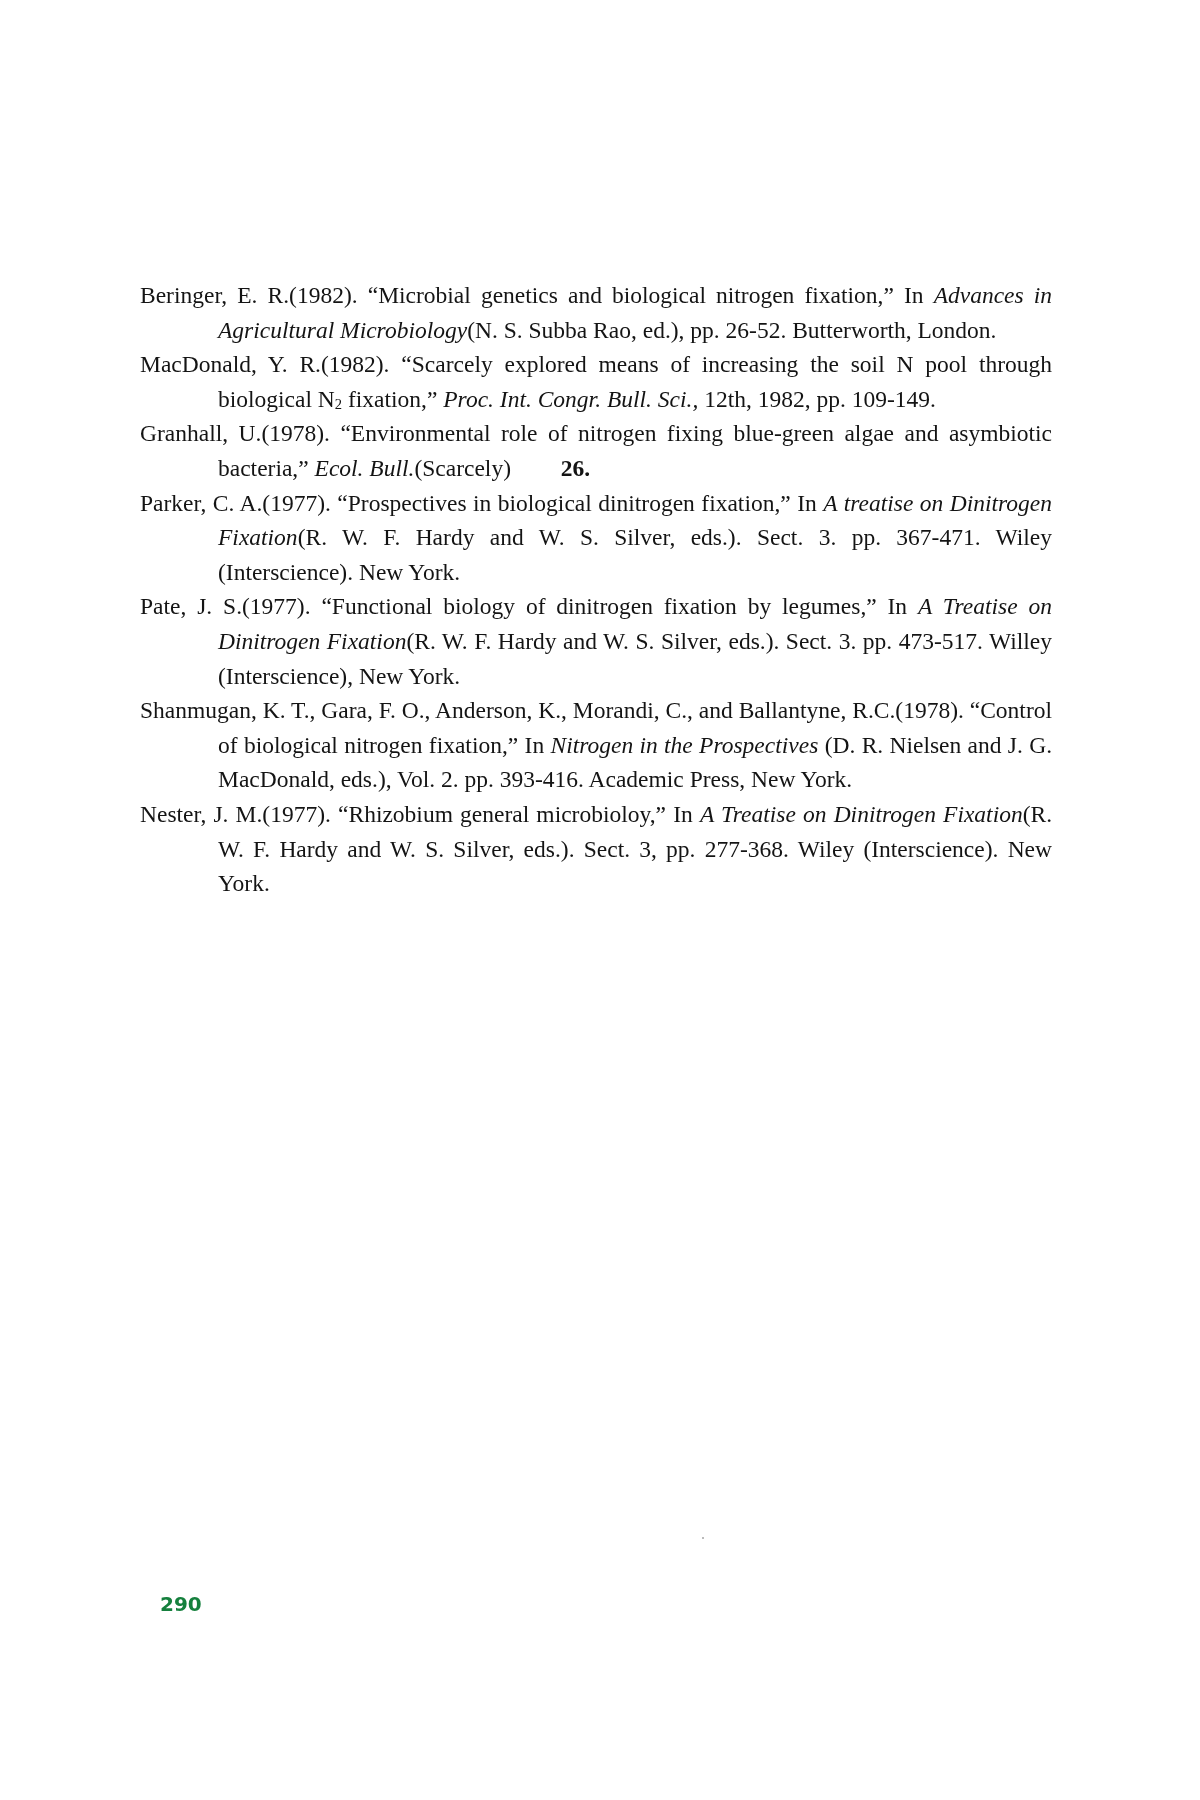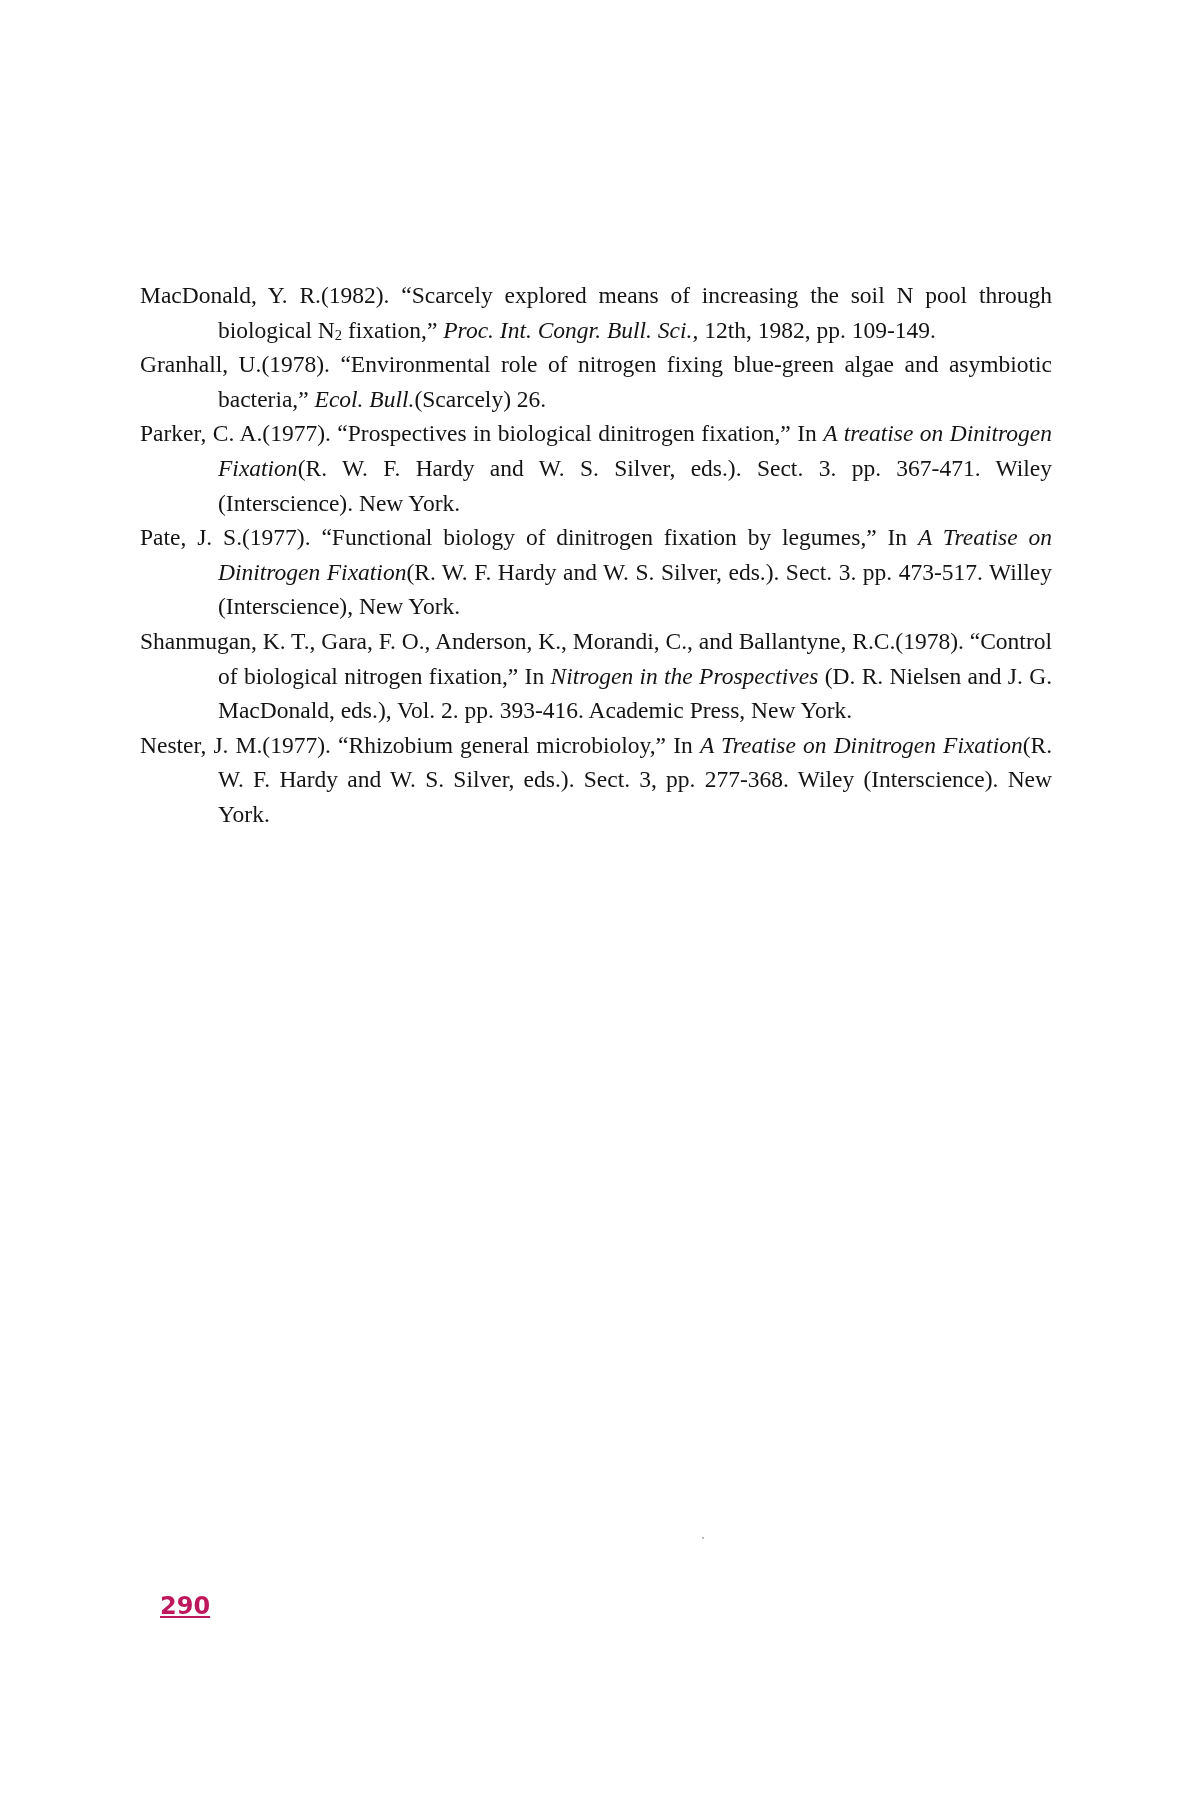--- a/index.html
+++ b/index.html
@@ -23,46 +23,51 @@
       font-size: 23.5px;
       line-height: 34.6px;
     }
     .ref {
       padding-left: 78px;
       text-indent: -78px;
       text-align: justify;
       margin: 0;
     }
     .ref .i { font-style: italic; }
-    .ref .b { font-weight: normal; }
+    .ref .b { font-weight: bold; margin-left: 44px; }
     .ref sub { font-size: 0.62em; vertical-align: -0.15em; line-height: 0; }
     .page-number {
       position: absolute;
       left: 160px;
       top: 1592px;
       font-family: "DejaVu Sans", "Liberation Sans", sans-serif;
       font-weight: bold;
-      font-size: 24px;
-      color: #be185d;
-      text-decoration: underline;
+      font-size: 20px;
+      color: #15803d;
     }
     .speck {
       position: absolute;
       left: 702px;
       top: 1537px;
       width: 2px;
       height: 2px;
       background: #bbb;
     }
   </style>
 </head>
 <body>
 
 <div class="refs">
 
+  <p class="ref">
+    <span>Beringer, E. R.</span><span>(1982).</span>
+    <span>“Microbial genetics and biological nitrogen fixation,”</span>
+    <span>In</span>
+    <span class="i">Advances in Agricultural Microbiology</span><span>(N. S. Subba Rao, ed.), pp. 26-52. Butterworth, London.</span>
+  </p>
 
   <p class="ref">
     <span>MacDonald, Y. R.</span><span>(1982).</span>
     <span>“Scarcely explored means of increasing the soil N pool through biological N</span><sub>2</sub><span> fixation,”</span>
     <span class="i">Proc. Int. Congr. Bull. Sci.,</span>
     <span>12th, 1982, pp. 109-149.</span>
   </p>
 
   <p class="ref">
     <span>Granhall, U.</span><span>(1978).</span>

